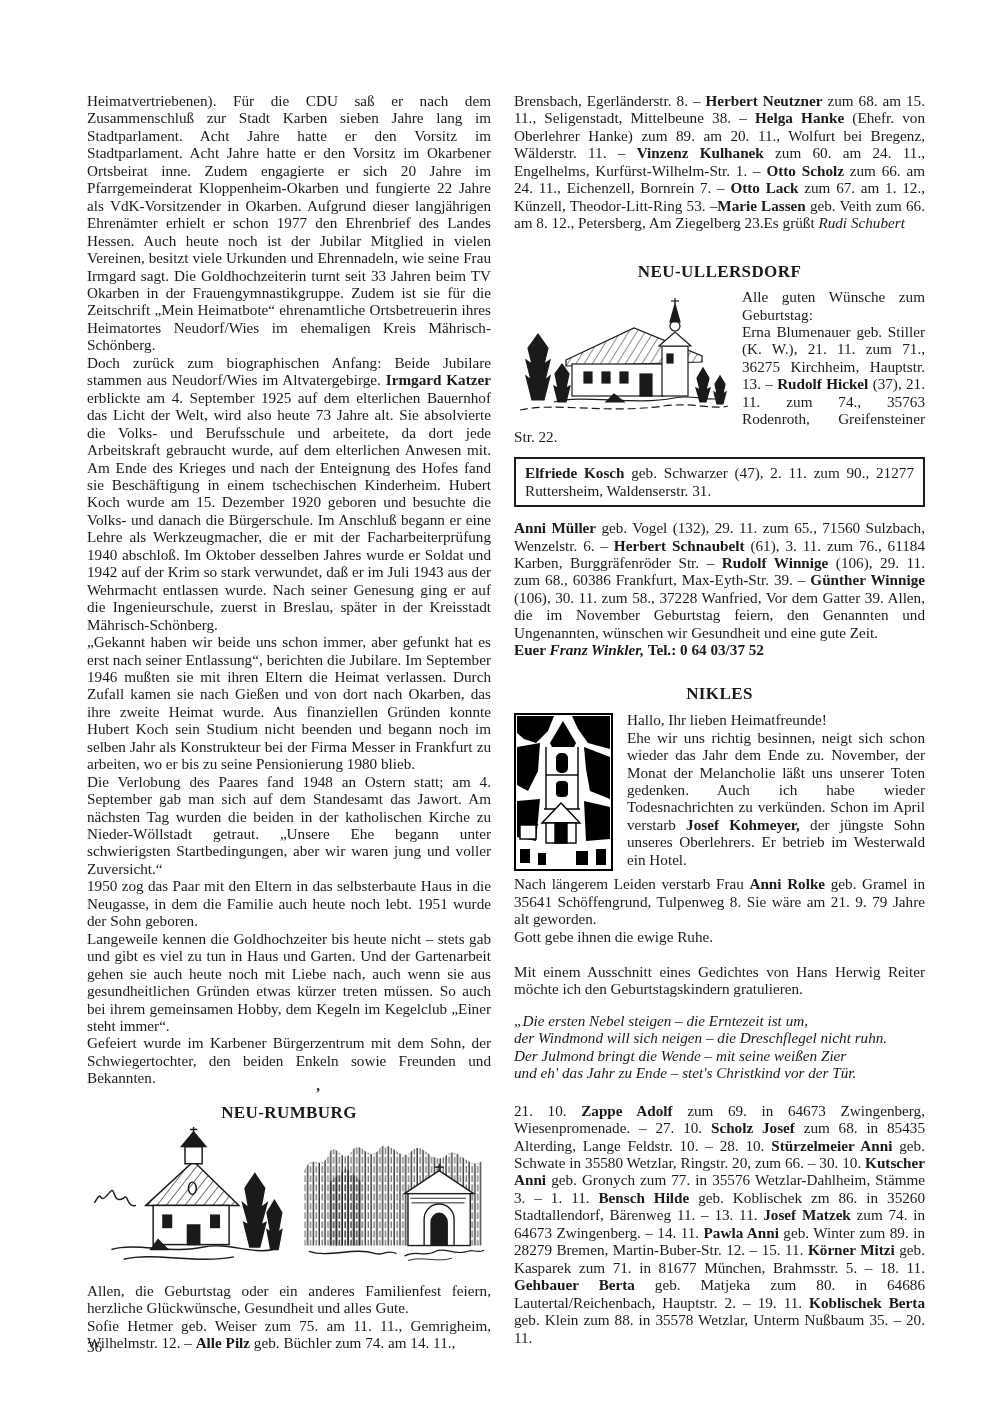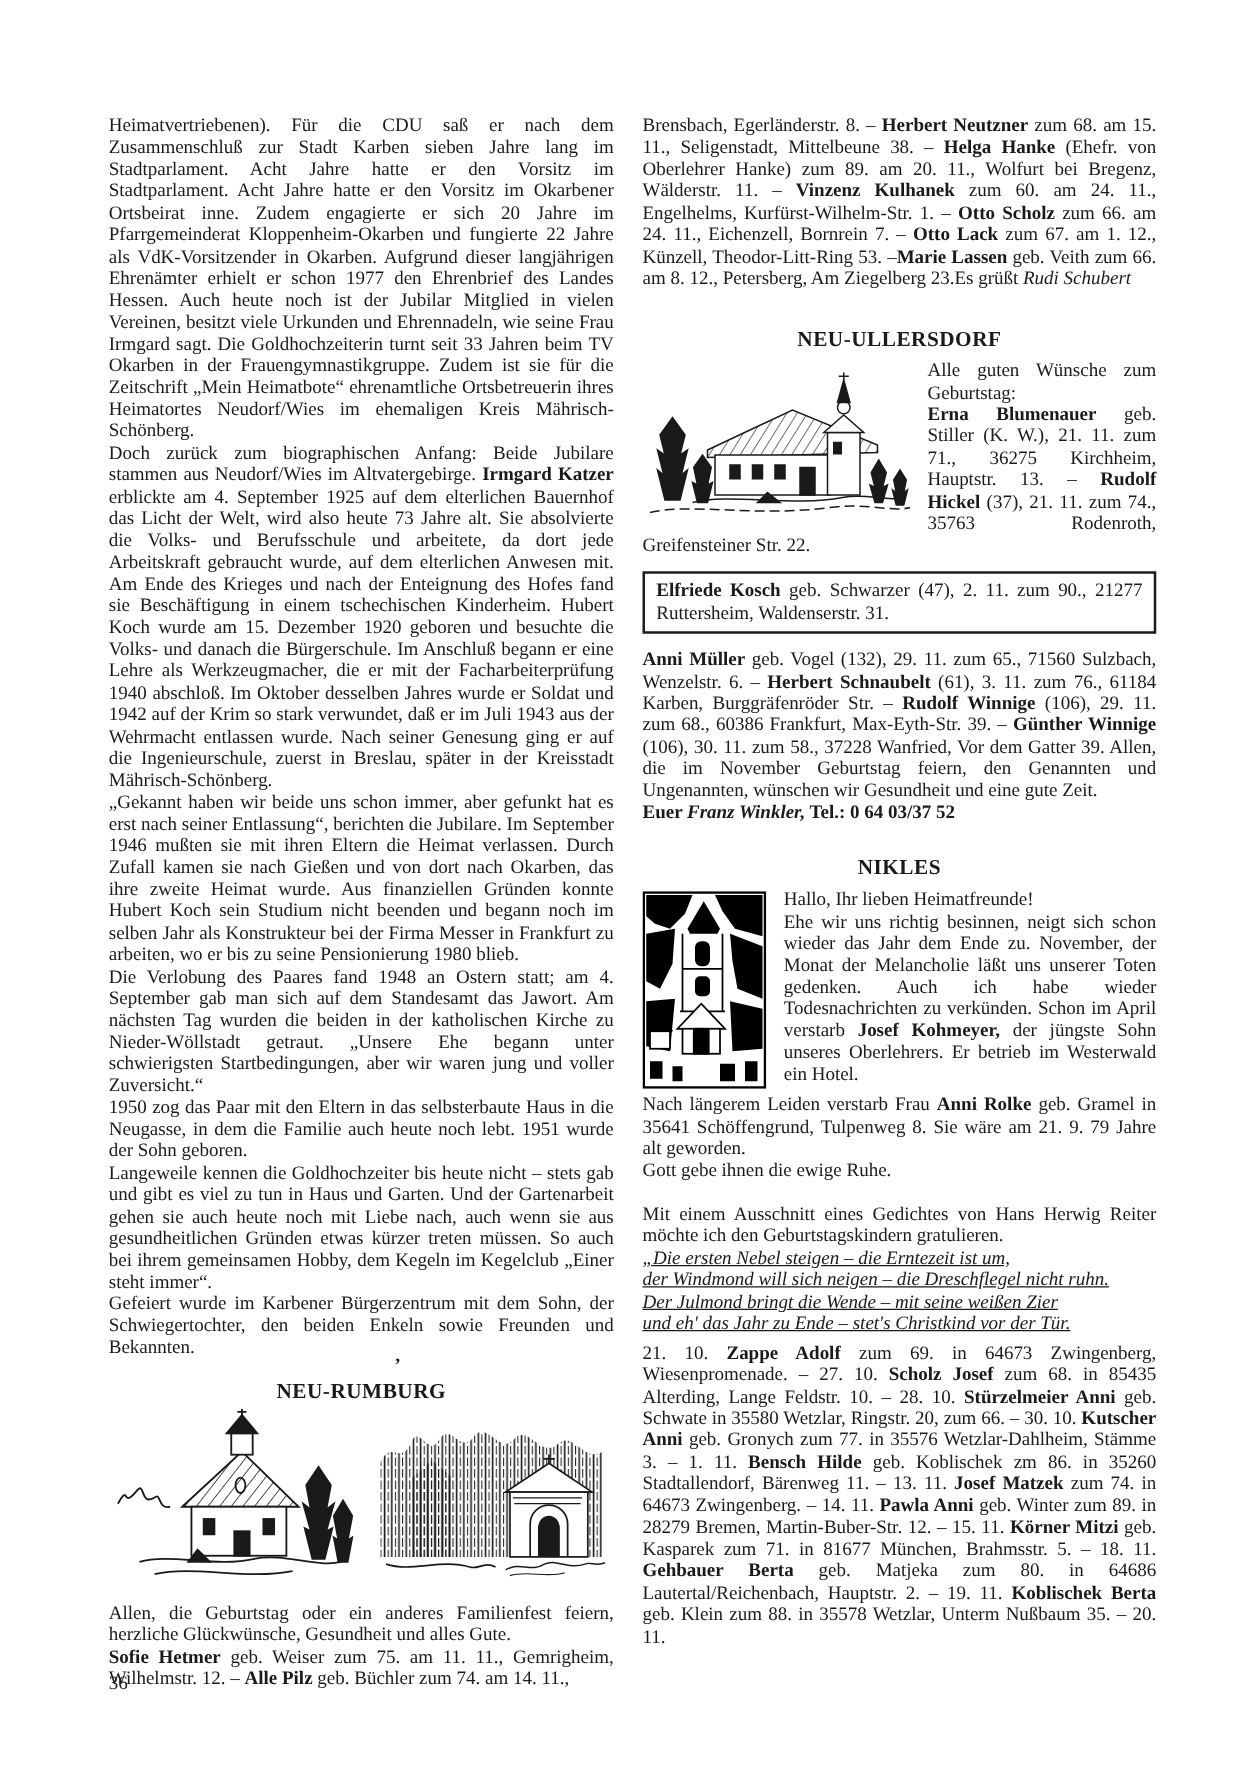--- a/index.html
+++ b/index.html
@@ -17,22 +17,22 @@
             font-weight:bold;font-size:15px;}
   .figure-row{display:flex;justify-content:center;align-items:flex-end;gap:12px;margin:2px 0 10px;}
   .fig-float{float:left;margin:2px 10px 4px 0;}
   .fig-float-ullersdorf{width:218px;height:126px;}
   .fig-float-nikles{width:99px;height:158px;margin-right:14px;}
   .fig-float svg,.figure-row svg{display:block;width:100%;height:100%;}
   .notice-box{clear:both;border:2px solid #1c1c1c;padding:5px 9px 6px;margin:12px 0;}
   .signoff{text-align:left;font-weight:bold;}
   .clear{clear:left;}
   .poemline{font-style:italic;}
-  .poem-block{margin-top:0;text-decoration:underline;}
-  .list-block{margin-top:6px;}
+  .poem-block{margin-top:14px;}
+  .list-block{margin-top:20px;}
   .page-number{position:absolute;left:87px;top:1338px;font-size:15.2px;}
 </style>
 </head>
 <body>
 
 <div class="page">
 
   <div class="col col-left">
     <p><span>Heimatvertriebenen). Für die CDU saß er nach dem Zusammenschluß zur Stadt Karben sieben Jahre lang im Stadtparlament. Acht Jahre hatte er den Vorsitz im Stadtparlament. Acht Jahre hatte er den Vorsitz im Okarbener Ortsbeirat inne. Zudem engagierte er sich 20 Jahre im Pfarrgemeinderat Kloppenheim-Okarben und fungierte 22 Jahre als VdK-Vorsitzender in Okarben. Aufgrund dieser langjährigen Ehrenämter erhielt er schon 1977 den Ehrenbrief des Landes Hessen. Auch heute noch ist der Jubilar Mitglied in vielen Vereinen, besitzt viele Urkunden und Ehrennadeln, wie seine Frau Irmgard sagt. Die Goldhochzeiterin turnt seit 33 Jahren beim TV Okarben in der Frauengymnastikgruppe. Zudem ist sie für die Zeitschrift „Mein Heimatbote“ ehrenamtliche Ortsbetreuerin ihres Heimatortes Neudorf/Wies im ehemaligen Kreis Mährisch-Schönberg.</span></p>
     <p><span>Doch zurück zum biographischen Anfang: Beide Jubilare stammen aus Neudorf/Wies im Altvatergebirge. </span><span style="font-weight: bold;">Irmgard Katzer</span><span> erblickte am 4. September 1925 auf dem elterlichen Bauernhof das Licht der Welt, wird also heute 73 Jahre alt. Sie absolvierte die Volks- und Berufsschule und arbeitete, da dort jede Arbeitskraft gebraucht wurde, auf dem elterlichen Anwesen mit. Am Ende des Krieges und nach der Enteignung des Hofes fand sie Beschäftigung in einem tschechischen Kinderheim. Hubert Koch wurde am 15. Dezember 1920 geboren und besuchte die Volks- und danach die Bürgerschule. Im Anschluß begann er eine Lehre als Werkzeugmacher, die er mit der Facharbeiterprüfung 1940 abschloß. Im Oktober desselben Jahres wurde er Soldat und 1942 auf der Krim so stark verwundet, daß er im Juli 1943 aus der Wehrmacht entlassen wurde. Nach seiner Genesung ging er auf die Ingenieurschule, zuerst in Breslau, später in der Kreisstadt Mährisch-Schönberg.</span></p>
@@ -91,21 +91,21 @@
           <path d="M118,95 L118,75 A7,8 0 0 1 132,75 L132,95" fill="#1a1a1a"></path>
           <path d="M100,54 L148,54 M101,58 L147,58" stroke-width="0.8"></path>
           <path d="M12,100 C30,106 50,96 70,102 C76,104 80,98 88,102"></path>
           <path d="M95,104 C105,98 112,106 122,100 C130,96 138,104 150,100 C154,98 158,102 164,99" stroke-width="1"></path>
           <path d="M98,108 C110,104 124,110 136,106" stroke-width="0.8"></path>
         </g>
       </svg>
     </div>
 
     <p><span>Allen, die Geburtstag oder ein anderes Familienfest feiern, herzliche Glückwünsche, Gesundheit und alles Gute.</span></p>
-    <p><span style="font-weight: bold; margin-top: 36px;">Sofie Hetmer</span><span> geb. Weiser zum 75. am 11. 11., Gemrigheim, Wilhelmstr. 12. – </span><span style="font-weight: bold;">Alle Pilz</span><span> geb. Büchler zum 74. am 14. 11.,</span></p>
+    <p><span style="font-weight: normal; margin-top: 36px;">Sofie Hetmer</span><span> geb. Weiser zum 75. am 11. 11., Gemrigheim, Wilhelmstr. 12. – </span><span style="font-weight: bold;">Alle Pilz</span><span> geb. Büchler zum 74. am 14. 11.,</span></p>
   </div>
 
   <div class="col col-right">
     <p><span>Brensbach, Egerländerstr. 8. – </span><span style="font-weight: bold;">Herbert Neutzner</span><span> zum 68. am 15. 11., Seligenstadt, Mittelbeune 38. – </span><span style="font-weight: bold;">Helga Hanke</span><span> (Ehefr. von Oberlehrer Hanke) zum 89. am 20. 11., Wolfurt bei Bregenz, Wälderstr. 11. – </span><span style="font-weight: bold;">Vinzenz Kulhanek</span><span> zum 60. am 24. 11., Engelhelms, Kurfürst-Wilhelm-Str. 1. – </span><span style="font-weight: bold;">Otto Scholz</span><span> zum 66. am 24. 11., Eichenzell, Bornrein 7. – </span><span style="font-weight: bold;">Otto Lack</span><span> zum 67. am 1. 12., Künzell, Theodor-Litt-Ring 53. –</span><span style="font-weight: bold;">Marie Lassen</span><span> geb. Veith zum 66. am 8. 12., Petersberg, Am Ziegelberg 23.Es grüßt </span><span style="font-style: italic;">Rudi Schubert</span></p>
 
     <h3 class="sec-heading h-ullersdorf">NEU-ULLERSDORF</h3>
 
     <div>
       <div class="fig-float fig-float-ullersdorf">
         <svg viewBox="0 0 218 126">
@@ -132,21 +132,21 @@
             <polygon points="44,112 40,96 44,98 41,84 48,74 55,84 52,98 56,96 52,112" fill="#1a1a1a"></polygon>
             <polygon points="186,112 182,98 186,100 183,88 189,78 195,88 192,100 196,98 192,112" fill="#1a1a1a"></polygon>
             <polygon points="203,114 200,102 203,104 201,94 206,86 211,94 209,104 212,102 209,114" fill="#1a1a1a"></polygon>
             <path d="M40,112 C70,104 120,116 160,108 C180,104 195,112 210,108"></path>
             <path d="M6,120 C40,112 90,124 150,116 C180,112 200,120 214,116" stroke-dasharray="8 4"></path>
             <polygon points="92,112 100,104 110,112" fill="#1a1a1a"></polygon>
           </g>
         </svg>
       </div>
       <p><span>Alle guten Wünsche zum Geburtstag:</span></p>
-      <p><span style="font-weight: bold;">Erna Blumenauer</span><span> geb. Stiller (K. W.), 21. 11. zum 71., 36275 Kirchheim, Hauptstr. 13. – </span><span style="font-weight: bold;">Rudolf Hickel</span><span> (37), 21. 11. zum 74., 35763 Rodenroth, Greifensteiner Str. 22.</span></p>
+      <p><span style="font-weight: normal;">Erna Blumenauer</span><span> geb. Stiller (K. W.), 21. 11. zum 71., 36275 Kirchheim, Hauptstr. 13. – </span><span style="font-weight: bold;">Rudolf Hickel</span><span> (37), 21. 11. zum 74., 35763 Rodenroth, Greifensteiner Str. 22.</span></p>
     </div>
 
     <div class="notice-box">
       <p><span style="font-weight: bold;">Elfriede Kosch</span><span> geb. Schwarzer (47), 2. 11. zum 90., 21277 Ruttersheim, Waldenserstr. 31.</span></p>
     </div>
 
     <p><span style="font-weight: bold;">Anni Müller</span><span> geb. Vogel (132), 29. 11. zum 65., 71560 Sulzbach, Wenzelstr. 6. – </span><span style="font-weight: bold;">Herbert Schnaubelt</span><span> (61), 3. 11. zum 76., 61184 Karben, Burggräfenröder Str. – </span><span style="font-weight: bold;">Rudolf Winnige</span><span> (106), 29. 11. zum 68., 60386 Frankfurt, Max-Eyth-Str. 39. – </span><span style="font-weight: bold;">Günther Winnige</span><span> (106), 30. 11. zum 58., 37228 Wanfried, Vor dem Gatter 39. Allen, die im November Geburtstag feiern, den Genannten und Ungenannten, wünschen wir Gesundheit und eine gute Zeit.</span></p>
     <p class="signoff"><span>Euer </span><span style="font-style: italic;">Franz Winkler,</span><span> Tel.: 0 64 03/37 52</span></p>
 
     <h3 class="sec-heading h-nikles">NIKLES</h3>

